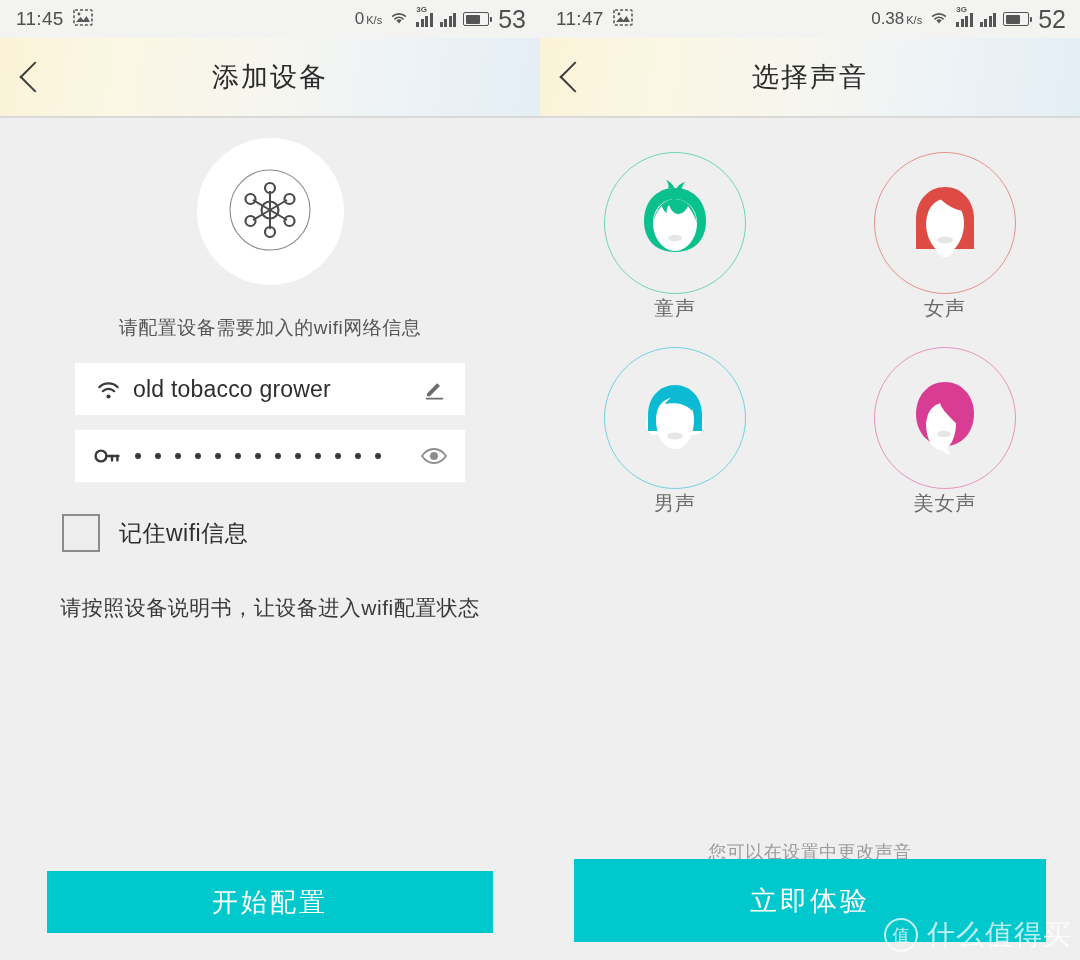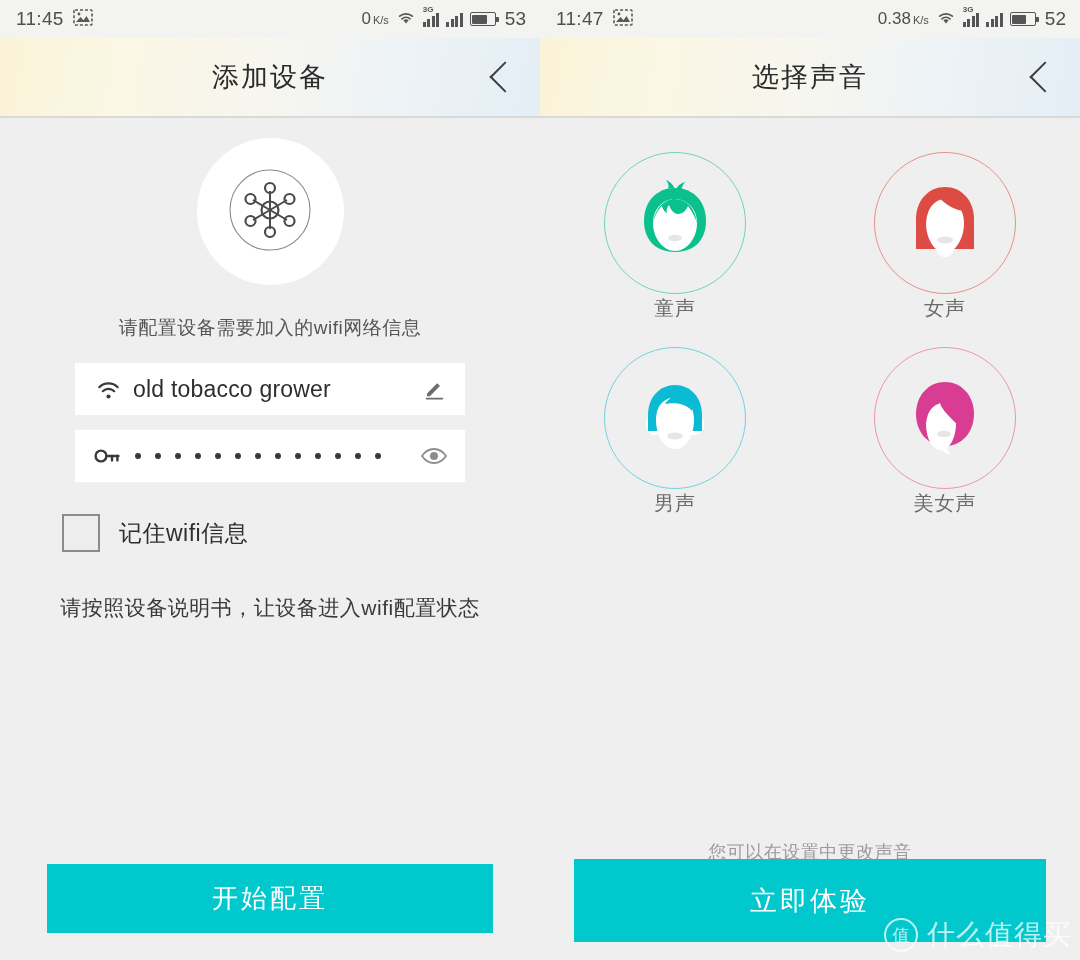--- a/index.html
+++ b/index.html
@@ -19,21 +19,21 @@
     display: flex; align-items: center;
     padding: 0 14px 0 16px;
     box-sizing: border-box;
     color: #4a4a4a;
   }
   .sb-time { font-size: 19px; letter-spacing: .3px; color: #4f4f4f; }
   .sb-img-icon { margin-left: 9px; display: inline-block; }
   .sb-right { margin-left: auto; display: flex; align-items: center; gap: 7px; }
   .sb-speed { font-size: 17px; color: #4f4f4f; display: flex; align-items: baseline; gap: 2px;}
   .sb-speed .unit { font-size: 11px; }
-  .sb-batt-num { font-size: 19px; color: #4f4f4f; margin-left: 2px;}
+  .sb-batt-num { font-size: 25px; color: #4f4f4f; margin-left: 2px;}
   .bars { display: flex; align-items: flex-end; gap: 1.5px; height: 15px; }
   .bars i { display: block; width: 3px; background: #555; }
   .bars i:nth-child(1){height:5px}.bars i:nth-child(2){height:8px}
   .bars i:nth-child(3){height:11px}.bars i:nth-child(4){height:14px}
   .signal-wrap { position: relative; display: flex; align-items: flex-end; }
   .g3 { font-size: 8px; position: absolute; top: -7px; left: 0; color: #555; font-weight: bold;}
   .battery {
     width: 26px; height: 14px; border: 1.6px solid #555; border-radius: 2px;
     position: relative; display: flex; align-items: center; padding: 1.5px; box-sizing: border-box;
   }
@@ -42,21 +42,20 @@
     background:#555; border-radius:0 1px 1px 0;
   }
   .battery em { display:block; height:100%; background:#555; border-radius:1px; }
 
   
   .titlebar {
     height: 78px; position: relative;
     background: linear-gradient(100deg, #faf3d8 0%, #fbf7e4 22%, #f7f6ef 48%, #eef3f6 72%, #e4eef5 100%);
     display: flex; align-items: center;
     border-bottom: 2px solid #d9d9d7;
-    justify-content: flex-end;
   }
   .back-btn {
     width: 70px; height: 78px; display:flex; align-items:center; justify-content:center;
     cursor: pointer;
   }
   .chev { display:block; width: 20px; height: 20px; border-left: 2.4px solid #3c3c3c; border-bottom: 2.4px solid #3c3c3c; transform: rotate(45deg); }
   .title-text {
     position:absolute; left:0; right:0; text-align:center;
     font-size: 27px; color: #2b2b2b; letter-spacing: 2px;
     pointer-events: none;
@@ -86,21 +85,21 @@
   .checkbox { width: 34px; height: 34px; border: 2px solid #8b8b8b; background: #ededed; flex:none; cursor:pointer;}
   .check-label { font-size: 23px; color: #2f2f2f; margin-left: 19px; letter-spacing: .5px; }
 
   .note-text { text-align:center; font-size: 21px; color: #3a3a3a; margin-top: 42px; letter-spacing: .5px; }
 
   .cta {
     position:absolute; border:none; cursor:pointer;
     background: #00c8cd; color: #fff; letter-spacing: 3px;
     display:flex; align-items:center; justify-content:center;
   }
-  .cta-left { left: 47px; right: 47px; bottom: 27px; height: 69px; font-size: 26px; }
+  .cta-left { left: 47px; right: 47px; bottom: 27px; height: 62px; font-size: 26px; }
 
   
   .avatars { padding: 34px 0 0; display:flex; flex-wrap: wrap; }
   .avatar-cell { width: 50%; display:flex; flex-direction:column; align-items:center; cursor:pointer; }
   .avatar-cell.row2 { margin-top: 25px; }
   .ring {
     width: 142px; height: 142px; border-radius: 50%;
     display:flex; align-items:center; justify-content:center;
     box-sizing: border-box;
   }

